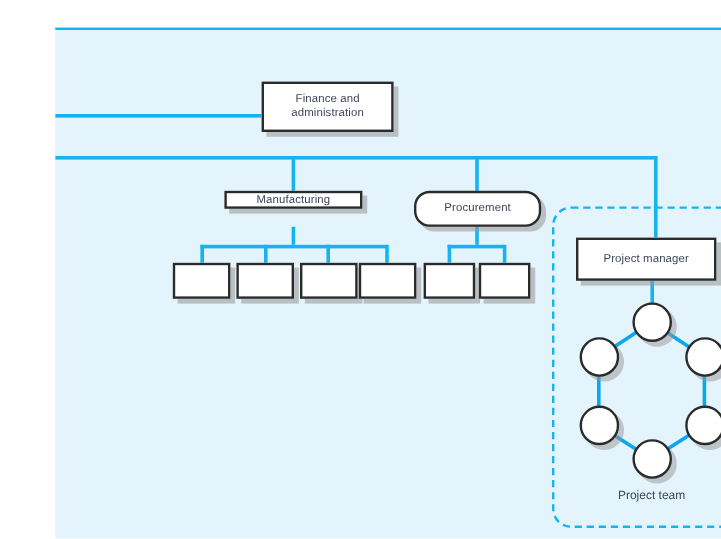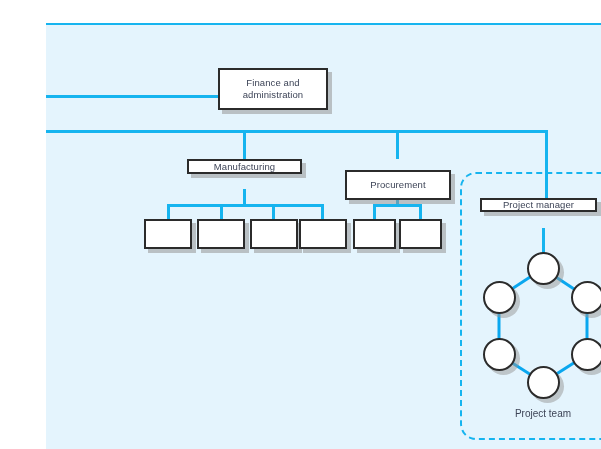--- a/index.html
+++ b/index.html
@@ -147,24 +147,24 @@
       <div class="link" style="left: 541px; top: 352.5px; width: 52.1536px; transform: rotate(147.529deg);"></div>
     </div>
 
   <div id="node-layer">
       <div class="node-box" style="left: 172px; top: 68px; width: 110px; height: 42px;">
         <span>Finance and<br>administration</span>
       </div>
       <div class="node-box" style="left: 141px; top: 159px; width: 115px; height: 15px;">
         <span>Manufacturing</span>
       </div>
-      <div class="node-box" style="left: 299px; top: 170px; width: 106px; height: 30px;">
+      <div class="node-box" style="left: 299px; top: 159px; width: 106px; height: 30px; border-radius: 13px;">
         <span>Procurement</span>
       </div>
-      <div class="node-box" style="left: 434px; top: 198px; width: 117px; height: 14px;">
+      <div class="node-box" style="left: 434px; top: 198px; width: 117px; height: 36px;">
         <span>Project manager</span>
       </div>
     </div>
 
   <div id="empty-layer">
       <div class="empty-box" style="left: 98px; top: 219px; width: 48px; height: 30px;"></div>
       <div class="empty-box" style="left: 151px; top: 219px; width: 48px; height: 30px;"></div>
       <div class="empty-box" style="left: 204px; top: 219px; width: 48px; height: 30px;"></div>
       <div class="empty-box" style="left: 253px; top: 219px; width: 48px; height: 30px;"></div>
       <div class="empty-box" style="left: 307px; top: 219px; width: 43px; height: 30px;"></div>

